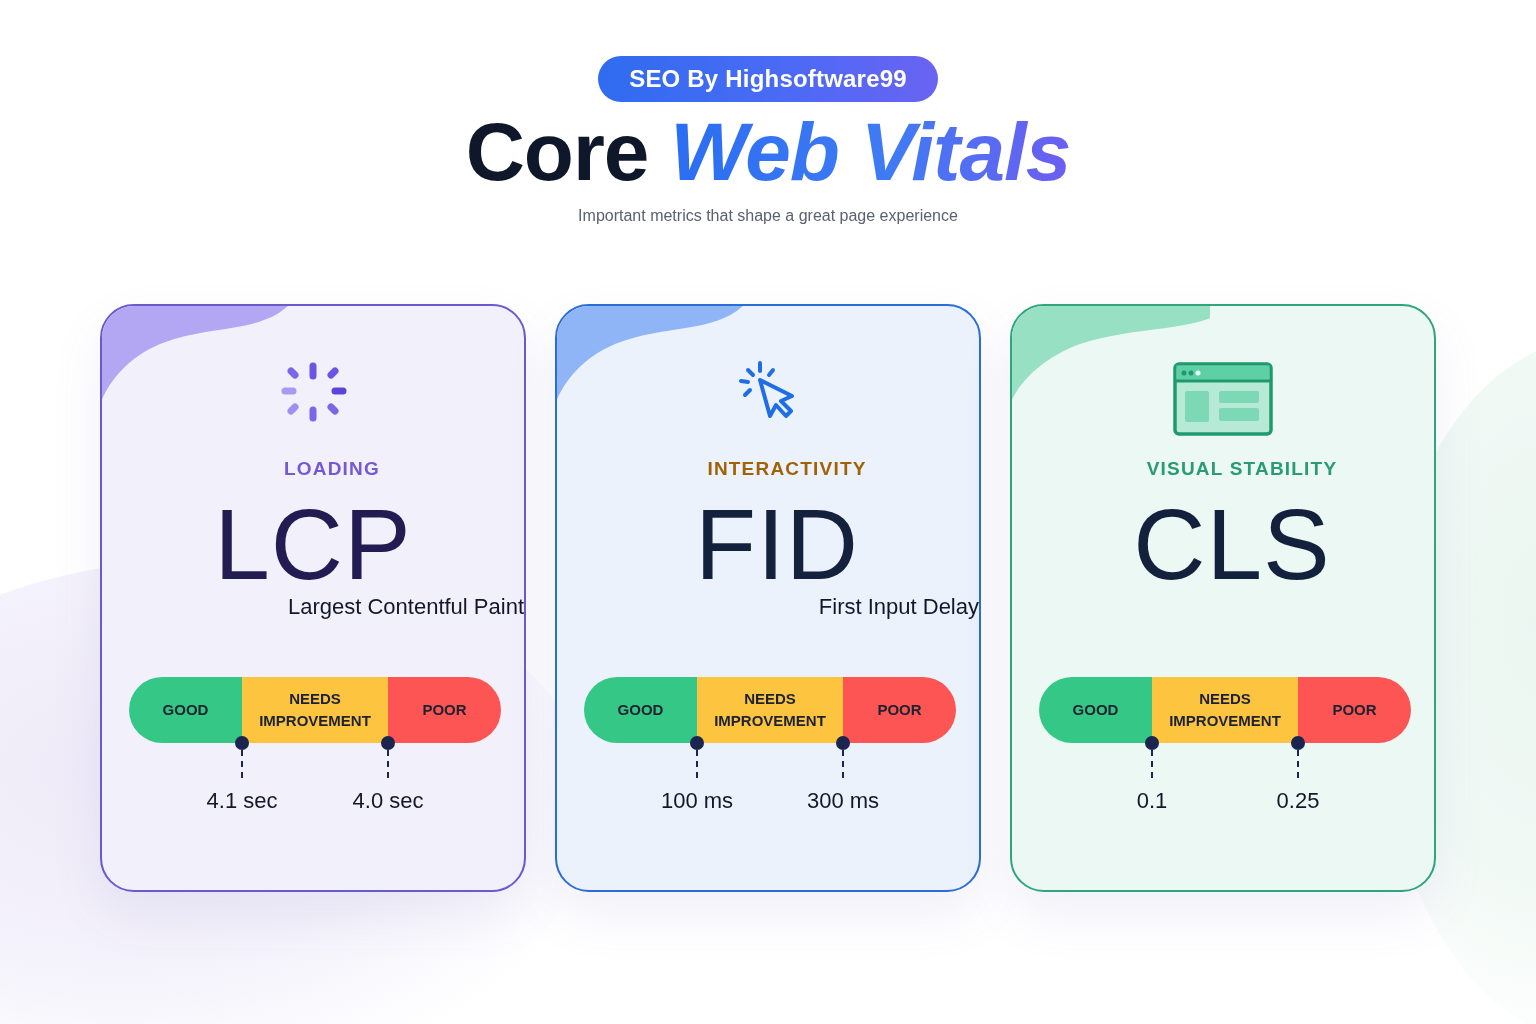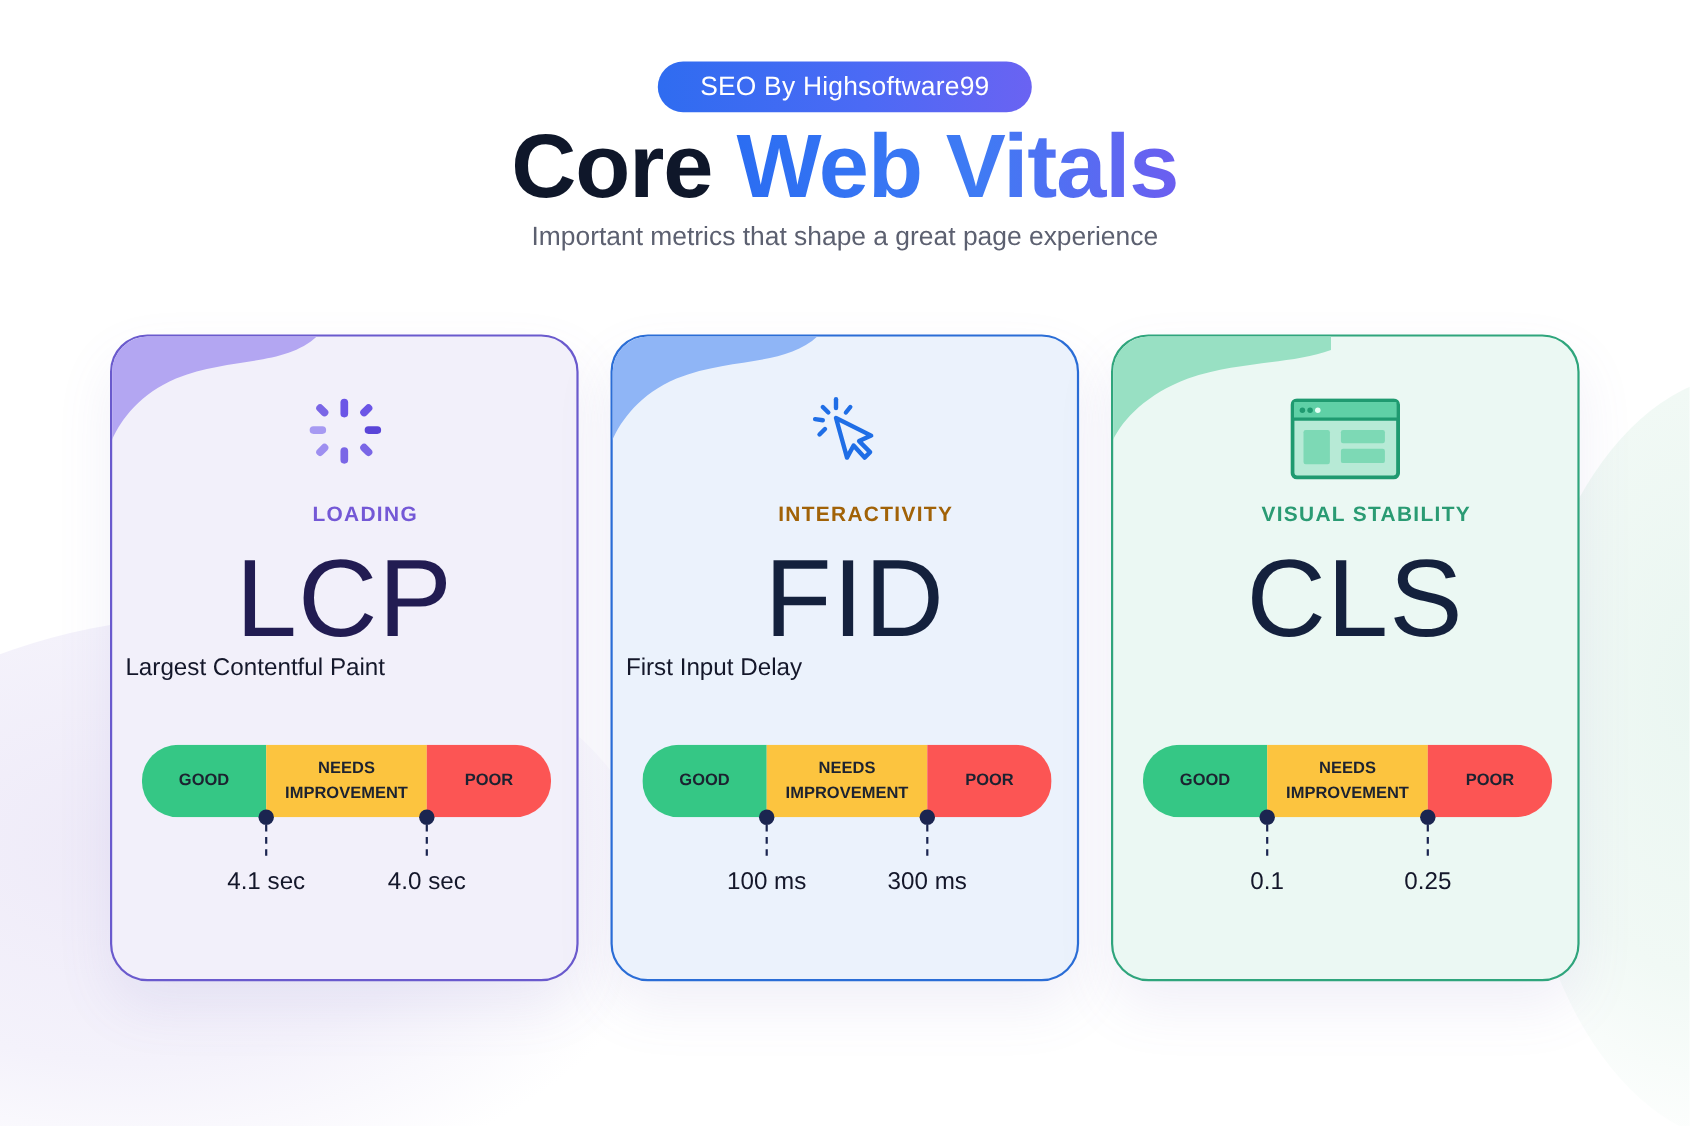--- a/index.html
+++ b/index.html
@@ -16,35 +16,35 @@
   }
   .bg-blob-right {
     position: absolute; left: 1380px; top: 340px; width: 420px; height: 700px;
     border-radius: 50%;
     background: radial-gradient(ellipse at 40% 40%, #eaf6f1 0%, #f1f9f5 45%, rgba(255,255,255,0) 75%);
   }
   .badge {
     position: absolute; left: 598px; top: 56px; width: 340px; height: 46px;
     border-radius: 23px;
     background: linear-gradient(90deg, #2f6cf0 0%, #4b6af5 55%, #6a63f2 100%);
-    color: #fff; font-weight: 400; font-size: 24px; line-height: 46px; text-align: center;
+    color: #fff; font-weight: 700; font-size: 24px; line-height: 46px; text-align: center;
     letter-spacing: 0.2px;
   }
   .title {
     position: absolute; left: 0; top: 102px; width: 1536px; text-align: center;
     font-size: 82px; font-weight: 700; letter-spacing: -1px; line-height: 100px;
   }
   .title .t-dark { color: #0f172a; }
   .title .t-grad {
     background: linear-gradient(90deg, #2b6df2 0%, #3f7bf4 55%, #6c5ef0 100%);
-    -webkit-background-clip: text; background-clip: text; color: transparent;
+    -webkit-background-clip: text; background-clip: text; color: transparent; font-style: italic;
   }
   .subtitle {
     position: absolute; left: 0; top: 200px; width: 1536px; text-align: center;
-    font-size: 24px; color: #5c6070; line-height: 32px;
+    font-size: 16px; color: #5c6070; line-height: 32px;
   }
 
   .card {
     position: absolute; top: 304px; width: 426px; height: 588px;
     border-radius: 34px; border: 2.5px solid; overflow: hidden;
     box-shadow: 0 24px 50px rgba(120,110,190,0.10);
   }
   .card .corner {
     position: absolute; left: -2px; top: -2px; width: 200px; height: 110px;
   }
@@ -60,22 +60,22 @@
   .card-lcp .category { color: #7458d6; }
   .card-fid .category { color: #a16207; }
   .card-cls .category { color: #2a9b73; }
   .abbr {
     position: absolute; left: 0; top: 178px; width: 100%; text-align: center;
     font-size: 100px; font-weight: 400; line-height: 120px; letter-spacing: 1px;
   }
   .card-lcp .abbr { color: #221c52; }
   .card-fid .abbr, .card-cls .abbr { color: #14213d; padding-left: 18px; }
   .fullname {
-    position: absolute; left: 0; top: 288px; width: 100%; text-align: left;
-    font-size: 22px; color: #14172a; padding-left: 12px;
+    position: absolute; left: 0; top: 288px; width: 100%; text-align: right;
+    font-size: 22px; color: #14172a;
   }
 
   .scale {
     position: absolute; left: 27px; top: 371px; width: 372px; height: 66px;
     border-radius: 33px; overflow: hidden; display: flex;
   }
   .seg { height: 100%; display: flex; align-items: center; justify-content: center; text-align: center;
     font-size: 15px; font-weight: 700; color: #1c2230; line-height: 22px; }
   .seg-good { width: 113px; background: #35c785; }
   .seg-needs { width: 146px; background: #fcc43f; }

